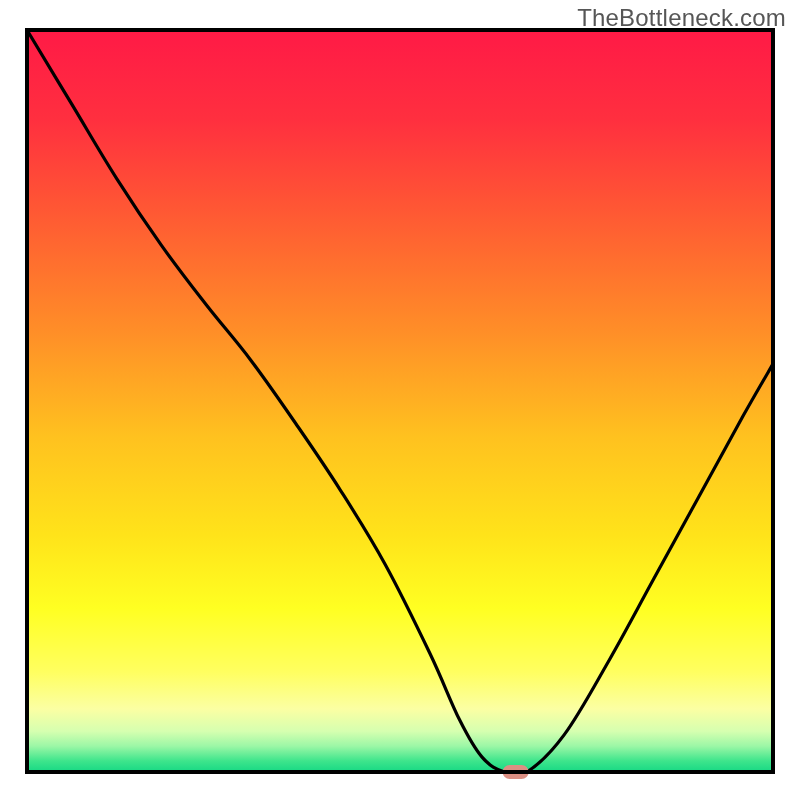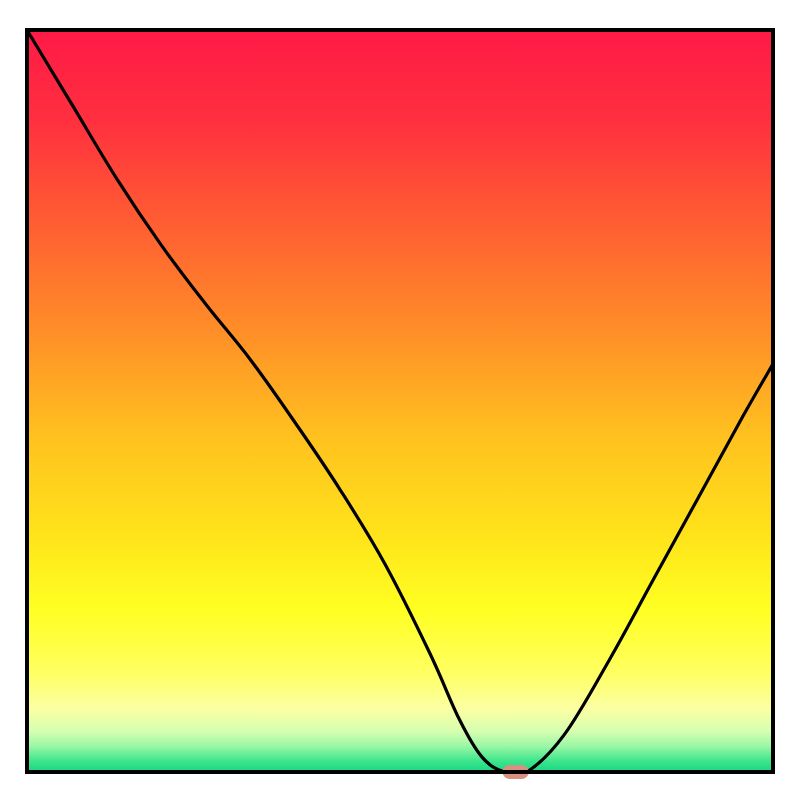--- a/index.html
+++ b/index.html
@@ -30,20 +30,21 @@
     left: 0;
     top: 0;
     width: 800px;
     height: 800px;
   }
 </style>
 </head>
 <body>
 
 <div class="frame">
+  <div class="watermark">TheBottleneck.com</div>
 
   <svg class="plot" viewBox="0 0 800 800" preserveAspectRatio="none">
     <defs>
       <linearGradient id="bg-grad" x1="0" y1="0" x2="0" y2="1">
           <stop offset="0%" stop-color="#ff1a46"></stop>
           <stop offset="12%" stop-color="#ff2f3f"></stop>
           <stop offset="25%" stop-color="#ff5a33"></stop>
           <stop offset="40%" stop-color="#ff8c28"></stop>
           <stop offset="55.00000000000001%" stop-color="#ffc21f"></stop>
           <stop offset="68%" stop-color="#ffe31a"></stop>

